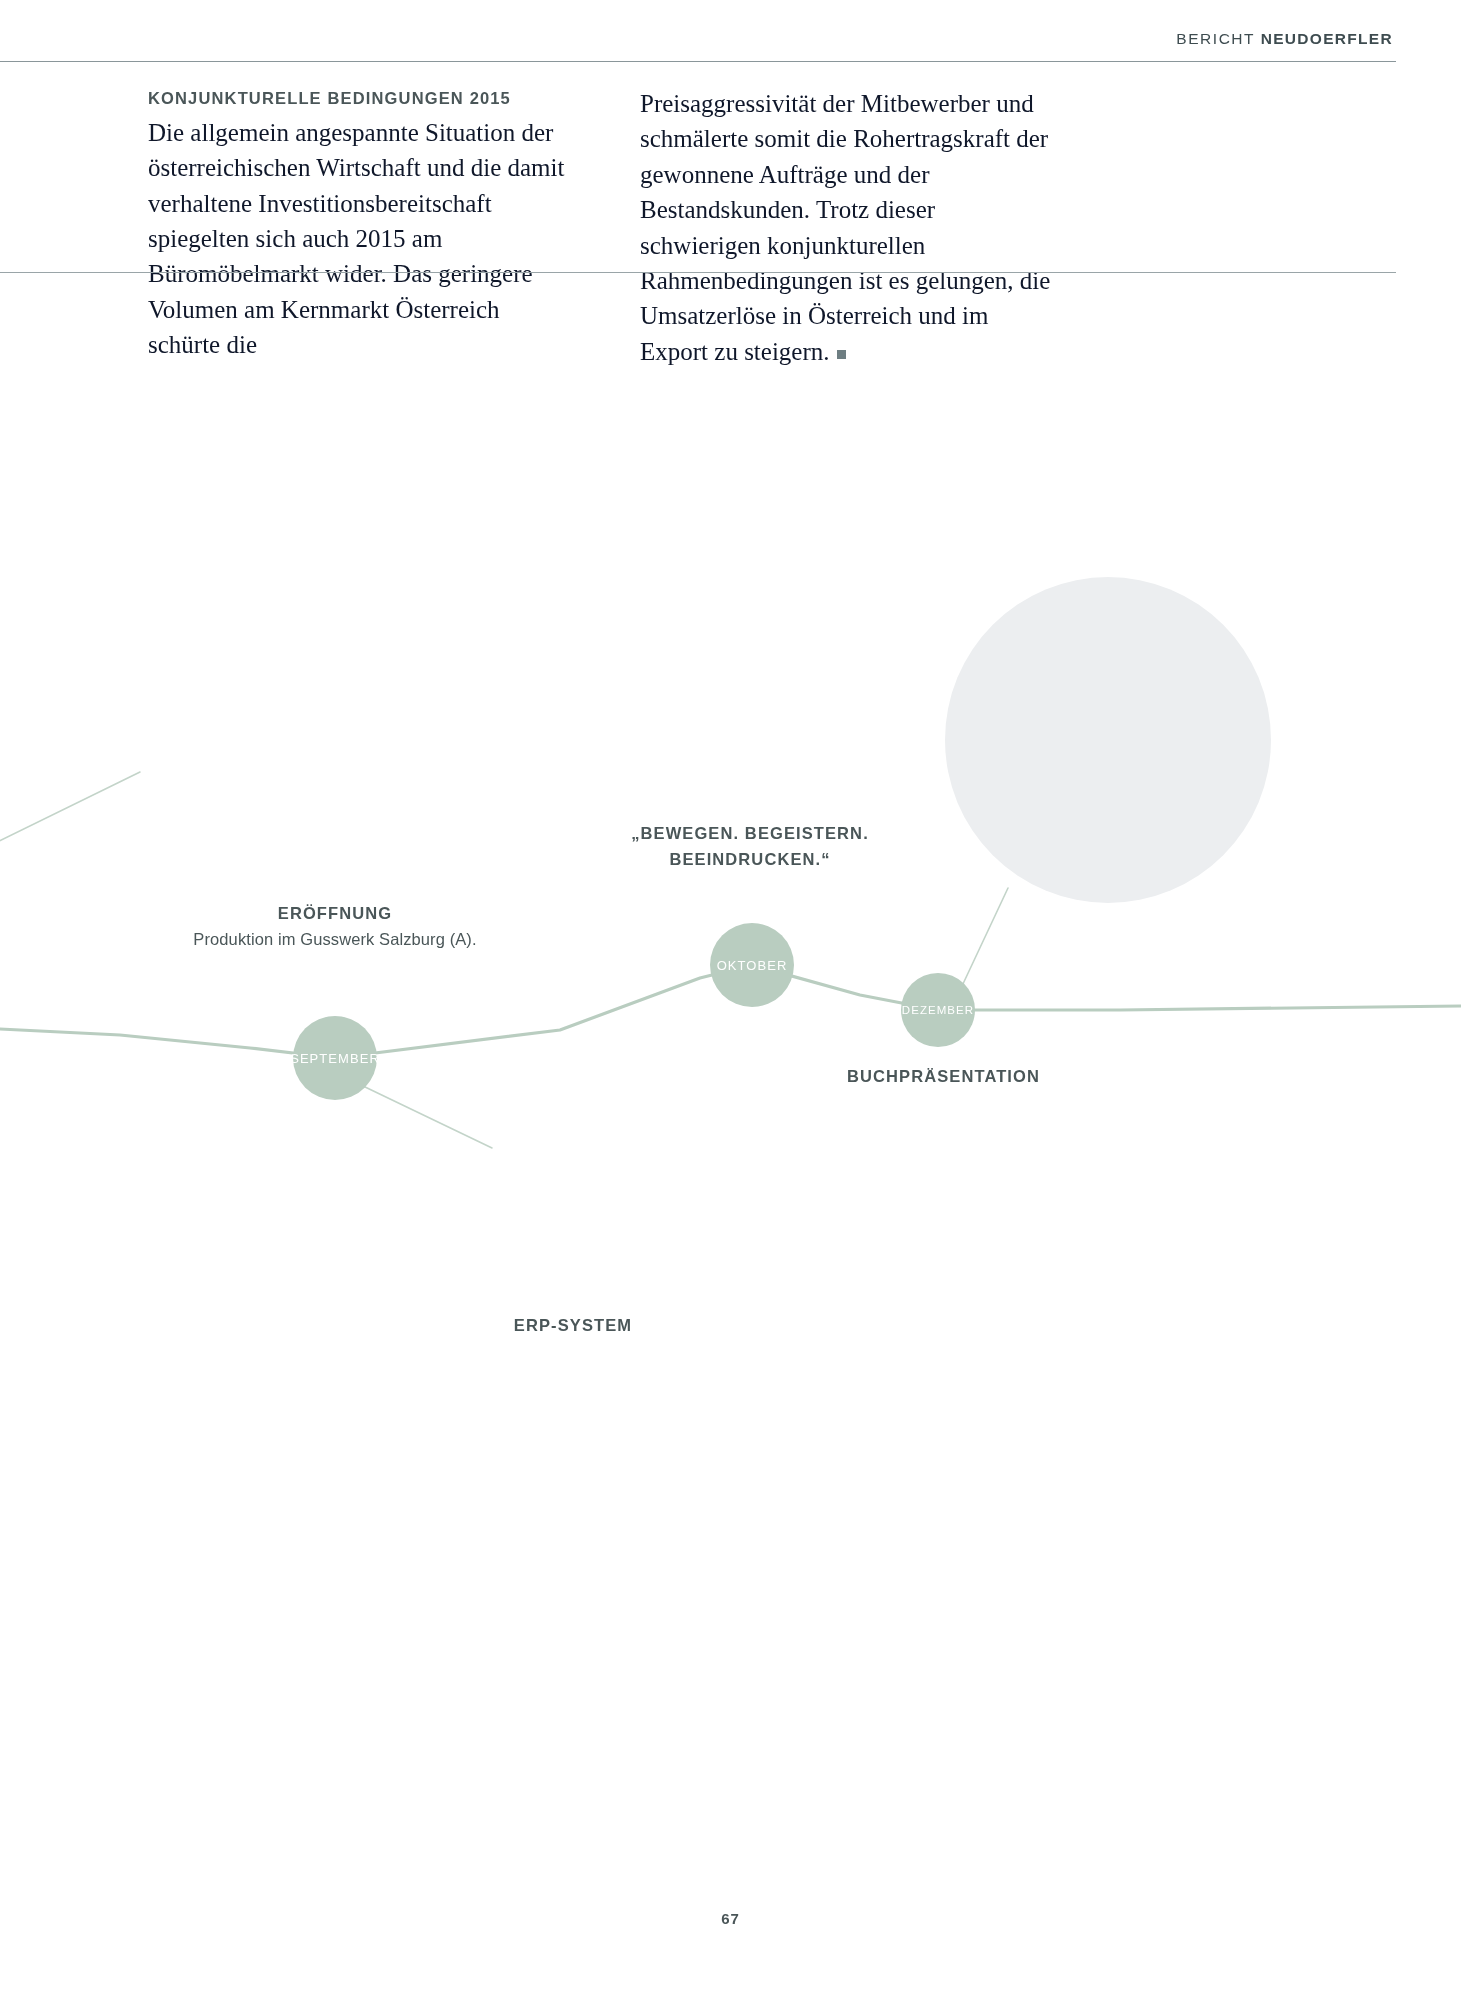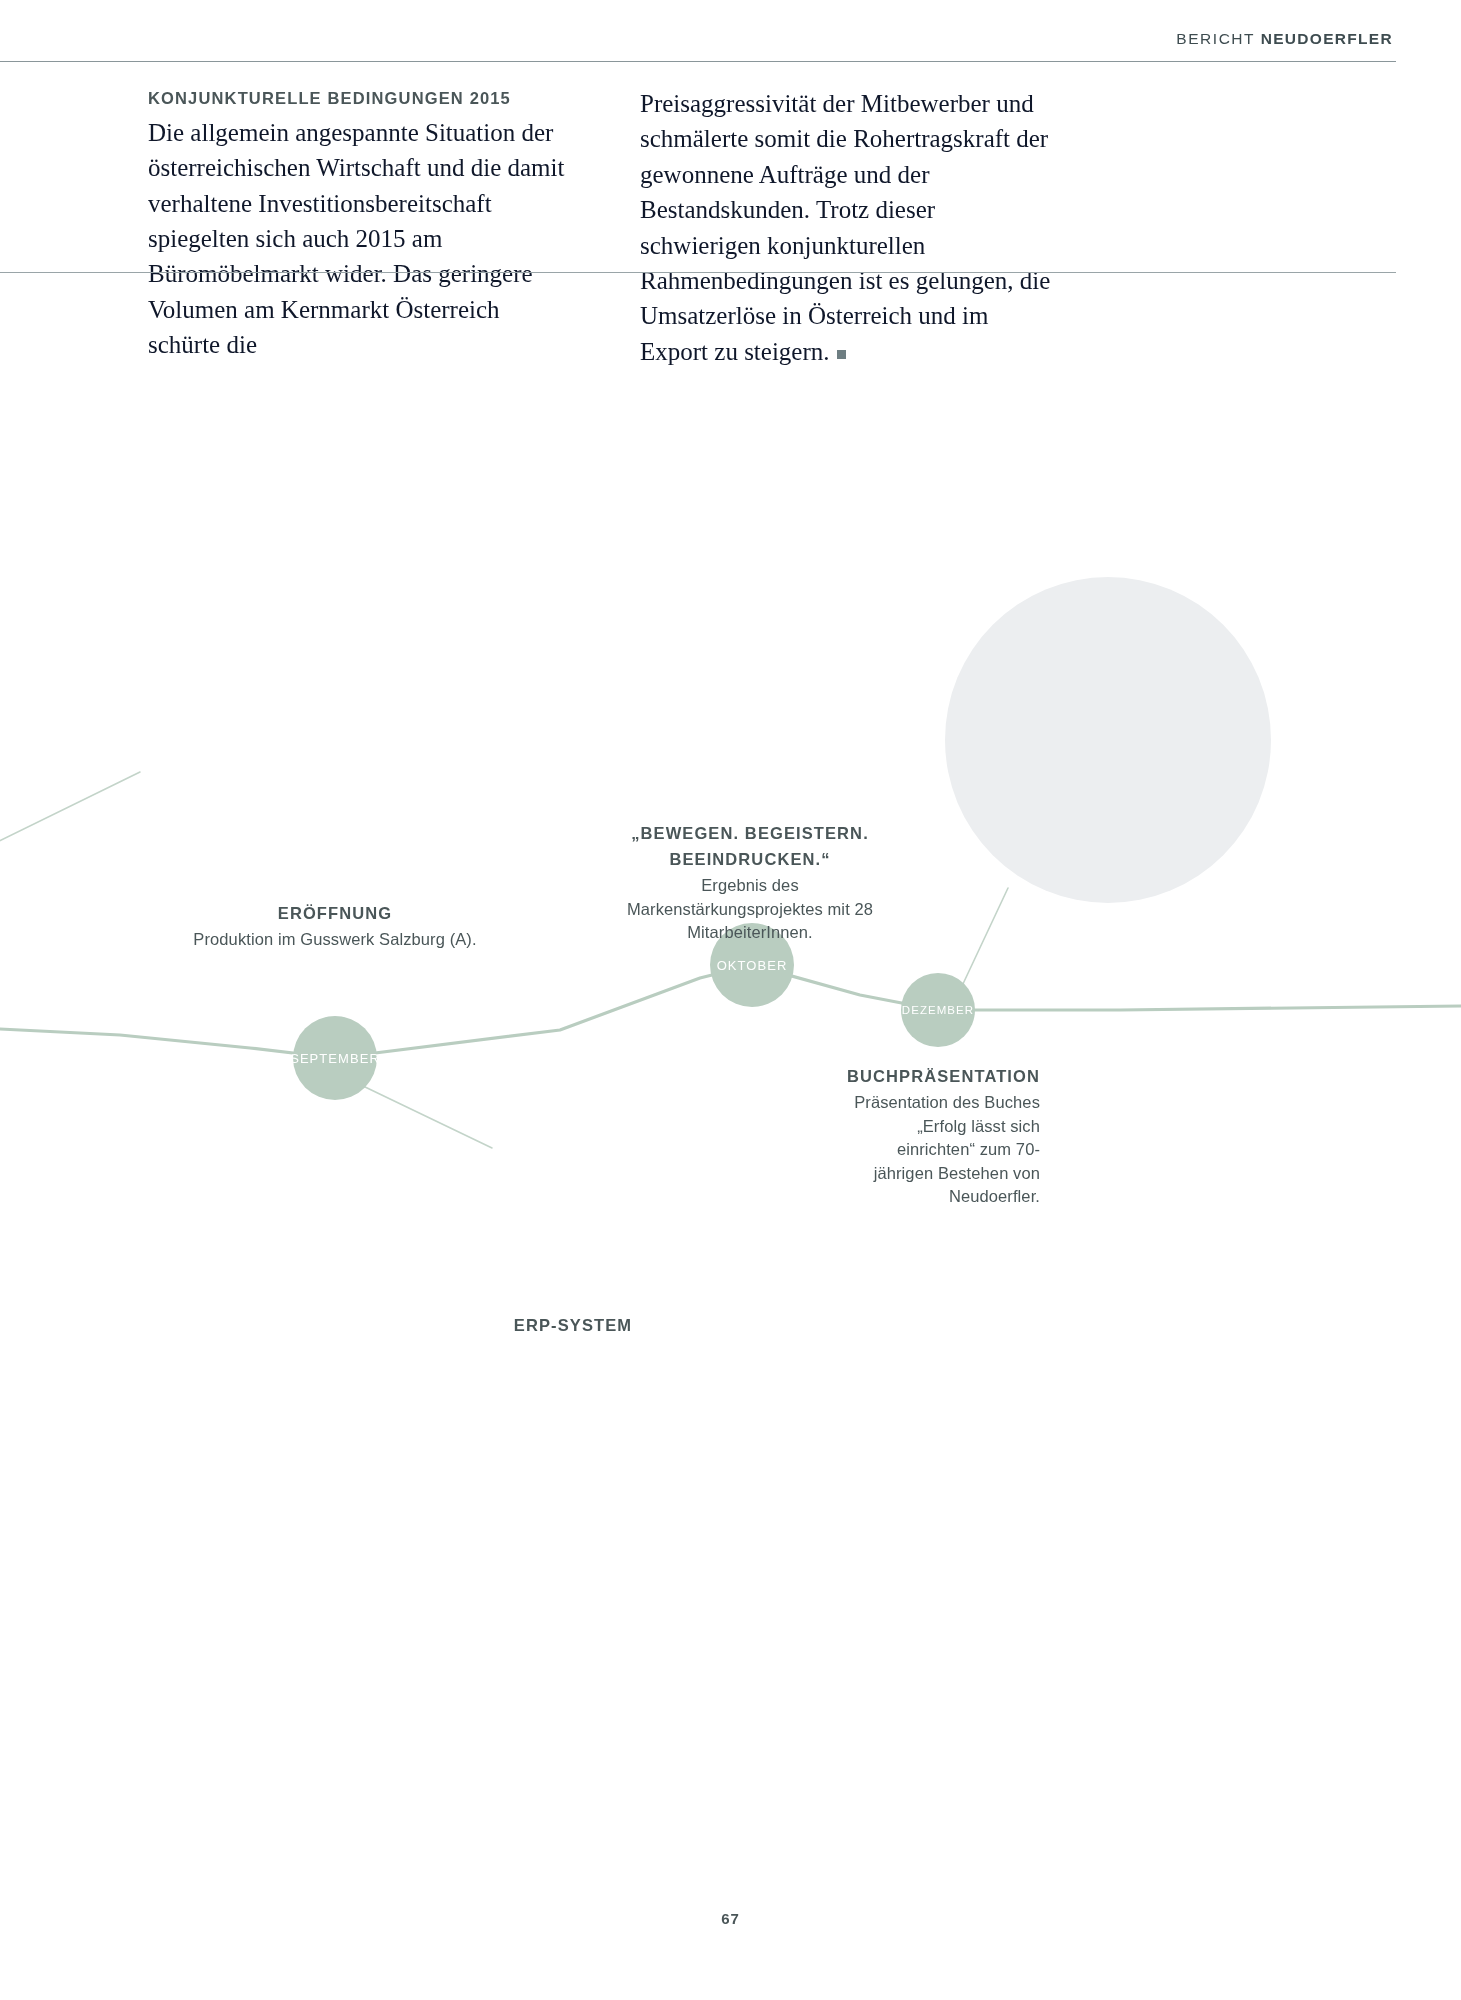--- a/index.html
+++ b/index.html
@@ -198,26 +198,24 @@
   <div class="node-label" style="left:752px; top:965px;">OKTOBER</div>
   <div class="node-label" style="left:938px; top:1010px; font-size:11.5px;">DEZEMBER</div>
 
   <div class="annotation" style="left:190px; top:900px; width:290px;">
     <span class="a-title">ERÖFFNUNG</span>
     <span class="a-body">Produktion im Gusswerk Salzburg (A).</span>
   </div>
 
   <div class="annotation" style="left:605px; top:820px; width:290px;">
     <span class="a-title">„BEWEGEN. BEGEISTERN. BEEINDRUCKEN.“</span>
-    <span class="a-body">Ergebnis des Markenstärkungsprojektes mit 28 MitarbeiterInnen.</span>
   </div>
 
   <div class="annotation" style="left:840px; top:1063px; width:200px; text-align:right;">
     <span class="a-title">BUCHPRÄSENTATION</span>
-    <span class="a-body">Präsentation des Buches „Erfolg lässt sich einrichten“ zum 70-jährigen Bestehen von Neudoerfler.</span>
   </div>
 
   <div class="annotation" style="left:443px; top:1312px; width:260px;">
     <span class="a-title">ERP-SYSTEM</span>
   </div>
 </div>
 
 <div id="page-number">67</div>
 
 </body></html>

